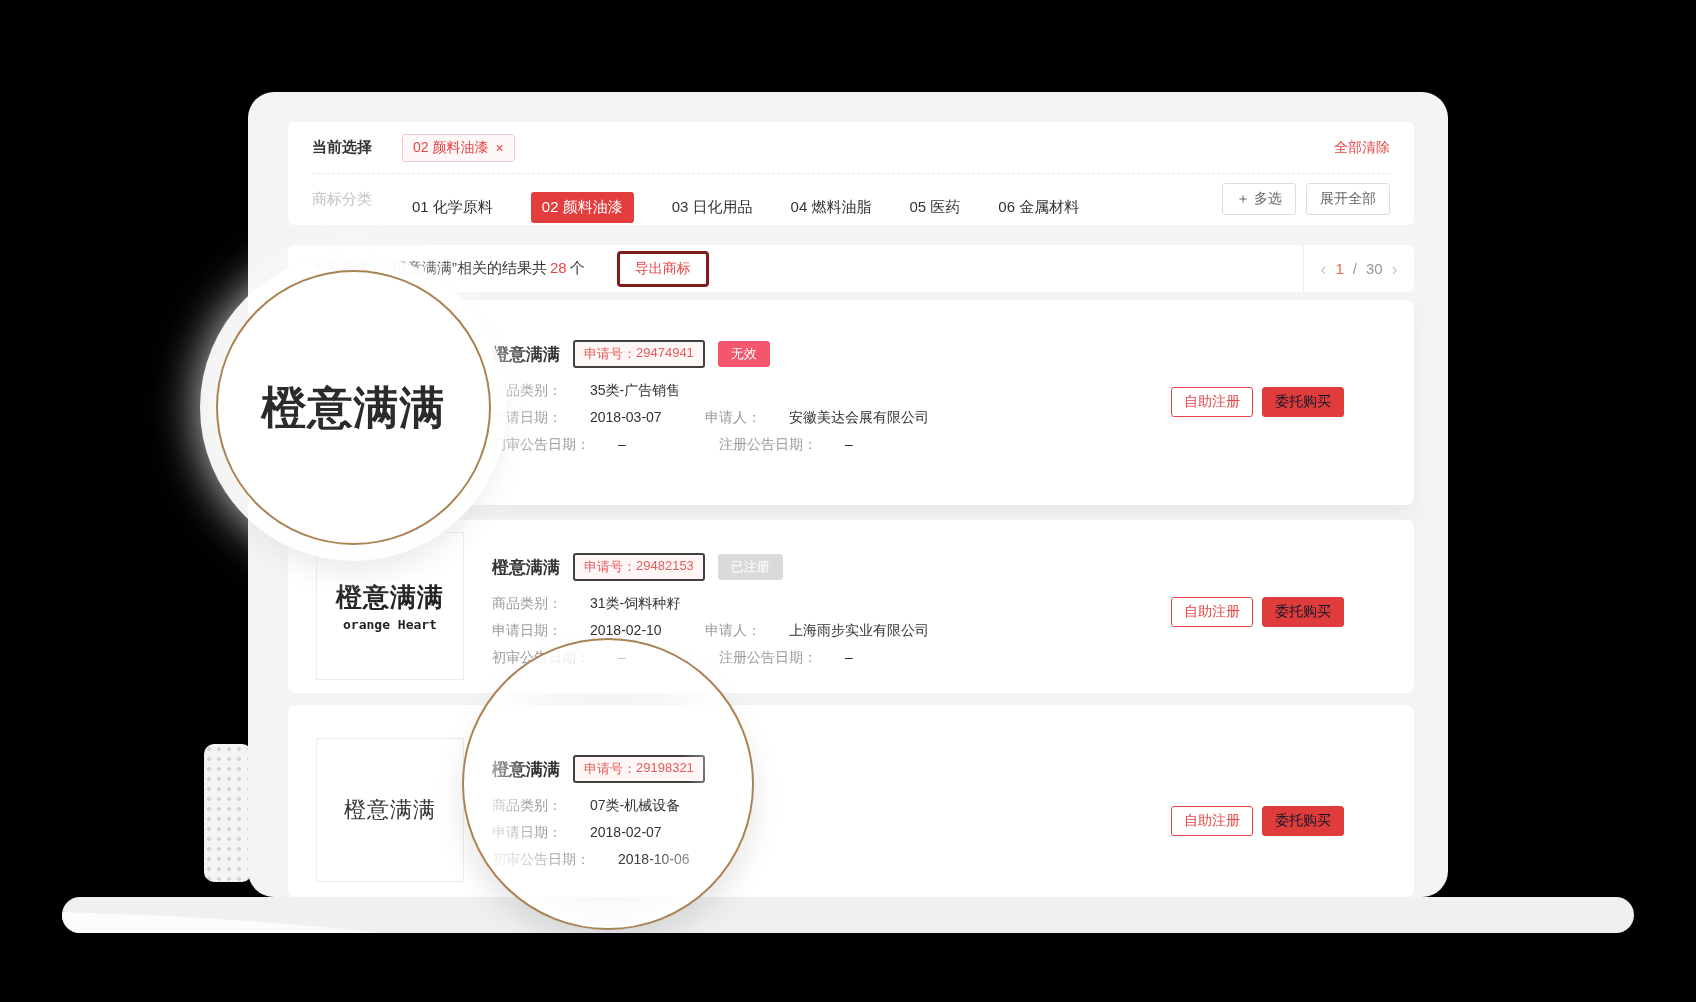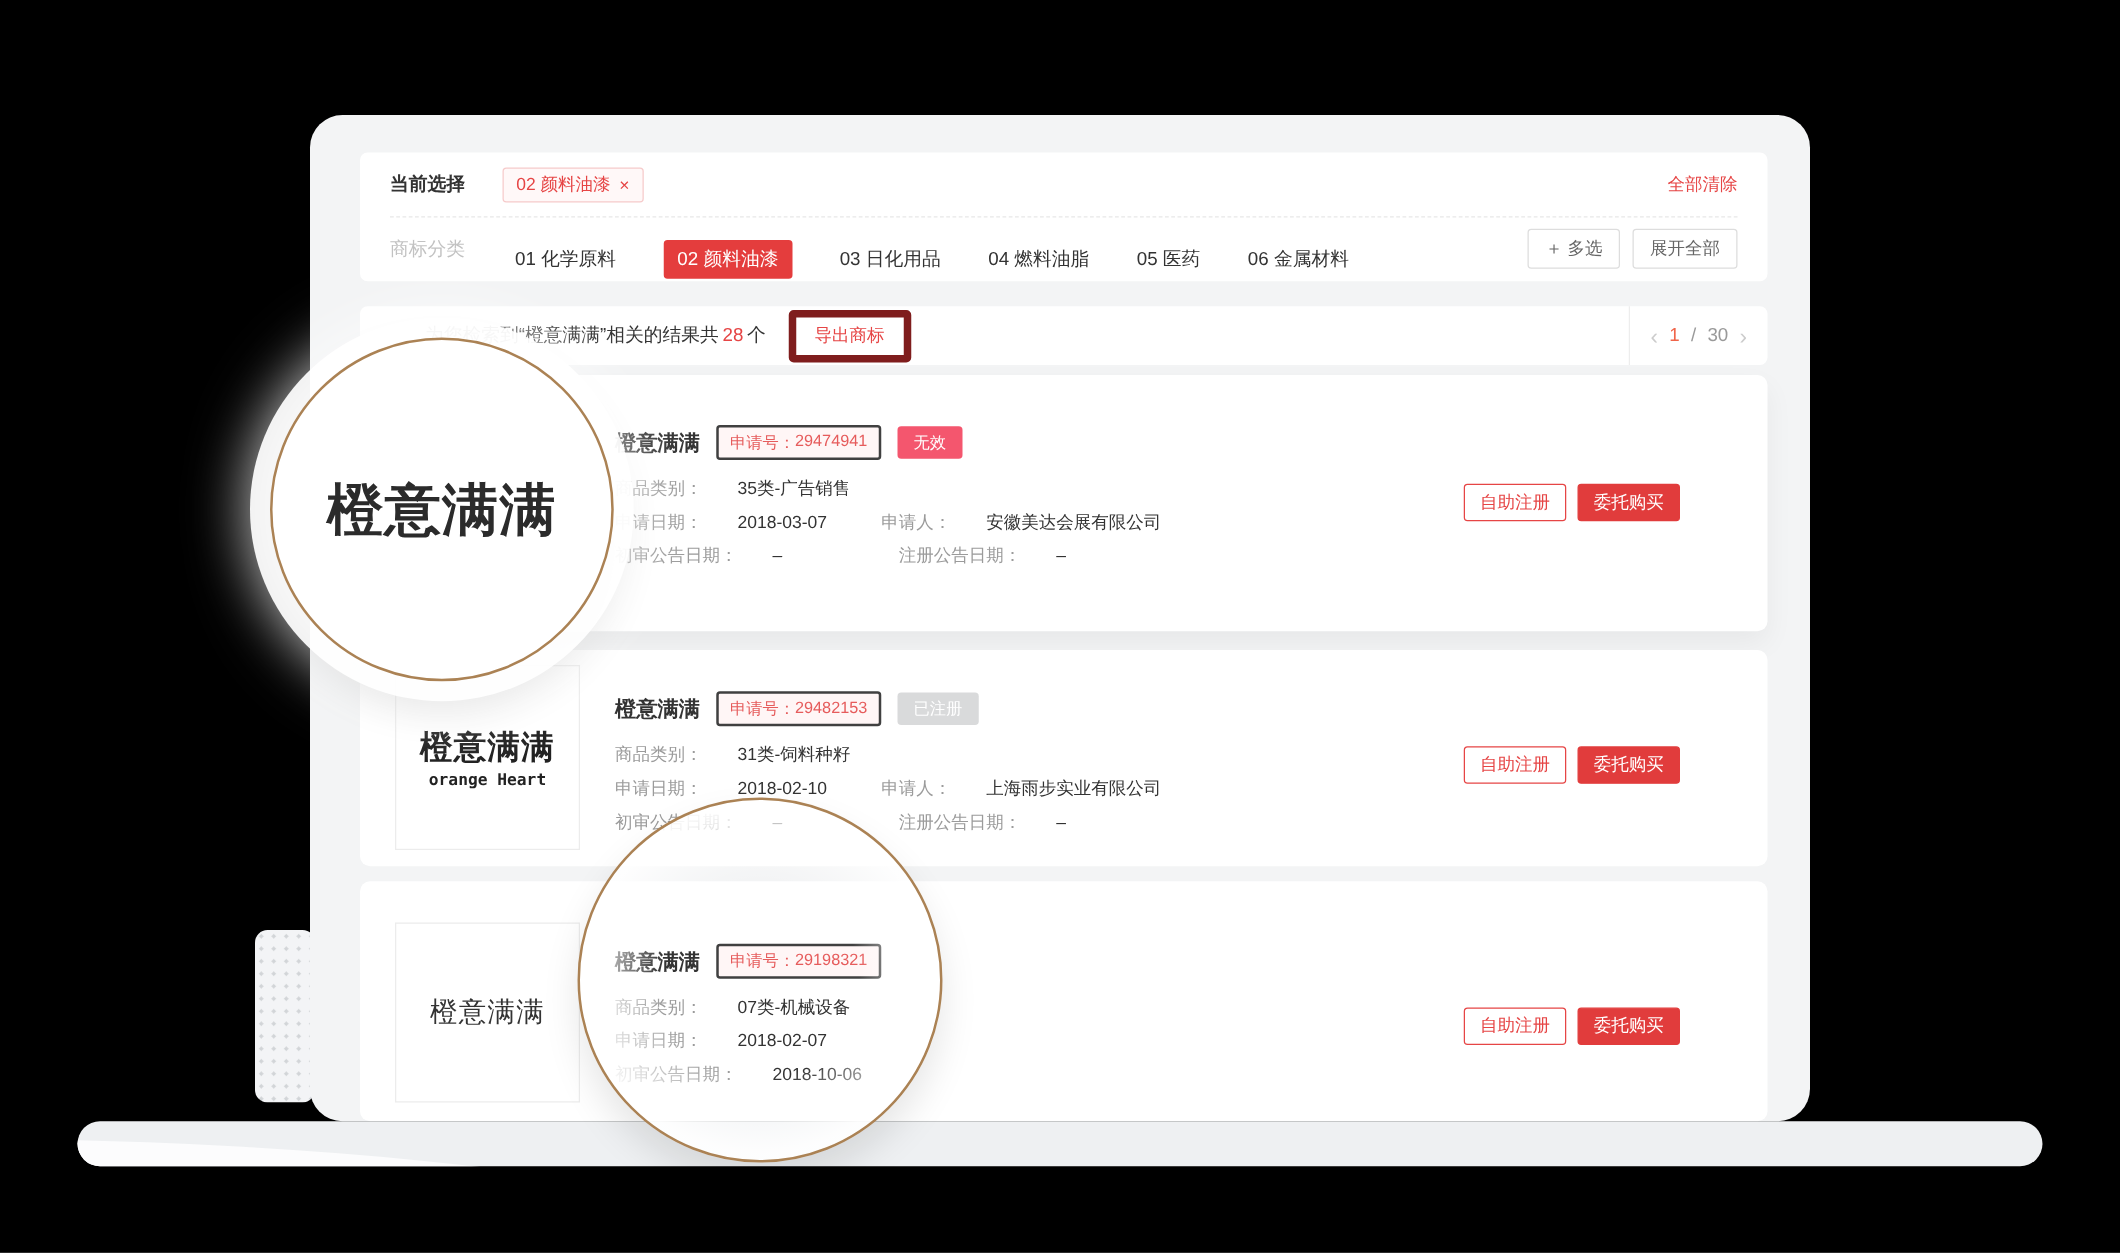--- a/index.html
+++ b/index.html
@@ -34,23 +34,23 @@
   .cat-label{font-size:15px;color:#c2c2c2;}
   .cat-list{display:flex;align-items:center;margin-left:40px;gap:38px;margin-top:16px;}
   .cat-item{font-size:15px;color:#333;cursor:pointer;white-space:nowrap;}
   .cat-item.active{background:#e43d3d;color:#fff;border-radius:3px;padding:6px 11px;}
   .f-actions{margin-left:auto;display:flex;gap:10px;}
   .f-btn{font-size:14px;color:#666;background:#fff;border:1px solid #ddd;border-radius:3px;
          padding:6px 13px;cursor:pointer;white-space:nowrap;}
 
   
   .p-header{top:153px;height:47px;display:flex;align-items:center;padding-left:24px;box-sizing:border-box;}
-  .res-text{font-size:15px;color:#333;white-space:nowrap;margin-left:28px;}
+  .res-text{font-size:15px;color:#333;white-space:nowrap;}
   .res-count{color:#e64545;margin:0 3px;}
-  .export-btn{margin-left:18px;font-size:14px;color:#e64545;background:#fff;border:6px solid #7f1d1d;
+  .export-btn{margin-left:32px;font-size:14px;color:#e64545;background:#fff;border:3px solid #7f1d1d;
               border-radius:4px;padding:6px 15px;cursor:pointer;white-space:nowrap;}
   .note{margin-left:14px;font-size:13px;color:#9b9b9b;white-space:nowrap;}
   .note-link{color:#4a90d9;font-weight:bold;cursor:pointer;}
   .pagination{position:absolute;right:0;top:0;bottom:0;width:110px;border-left:1px solid #ededed;
               display:flex;align-items:center;justify-content:center;gap:9px;font-size:15px;}
   .pg-arrow{color:#ccc;font-size:18px;cursor:pointer;line-height:1;}
   .pg-cur{color:#f0654a;}
   .pg-sep,.pg-total{color:#999;}
 
   
@@ -82,21 +82,21 @@
   .fl{color:#9b9b9b;margin-right:13px;white-space:nowrap;}
   .fv{color:#333;white-space:nowrap;margin-left:15px;}
   .fv1{width:115px;}
   .fv2{width:101px;}
   .row-actions{position:absolute;right:70px;display:flex;gap:9px;}
   .r1 .row-actions{top:87px;}
   .r2 .row-actions{top:77px;}
   .r3 .row-actions{top:101px;}
   .btn-register{font-size:14px;color:#e64545;background:#fff;border:1px solid #e64545;border-radius:3px;
                 padding:5px 12px;cursor:pointer;white-space:nowrap;}
-  .btn-buy{font-size:14px;color:#ffffff;background:#e13c3c;border:1px solid #e13c3c;border-radius:3px;
+  .btn-buy{font-size:14px;color:#0f172a;background:#e13c3c;border:1px solid #e13c3c;border-radius:3px;
            padding:5px 12px;cursor:pointer;white-space:nowrap;}
 
   
   .magnifier{position:absolute;left:216px;top:270px;width:271px;height:271px;border-radius:50%;
              background:#fff;border:2px solid #ab8254;z-index:7;display:flex;align-items:center;justify-content:center;
              box-shadow:0 0 0 16px rgba(255,255,255,0.92),0 0 46px 18px rgba(255,255,255,0.75),0 16px 34px rgba(0,0,0,0.22);}
   .magnifier .big-mark{font-size:45px;font-weight:bold;color:#2b2b2b;letter-spacing:1px;}
   .spot-circle{position:absolute;left:462px;top:638px;width:288px;height:288px;border-radius:50%;
                border:2px solid #ab8254;z-index:6;
                background:radial-gradient(closest-side,rgba(255,255,255,0) 55%,rgba(255,255,255,0.9) 96%);

